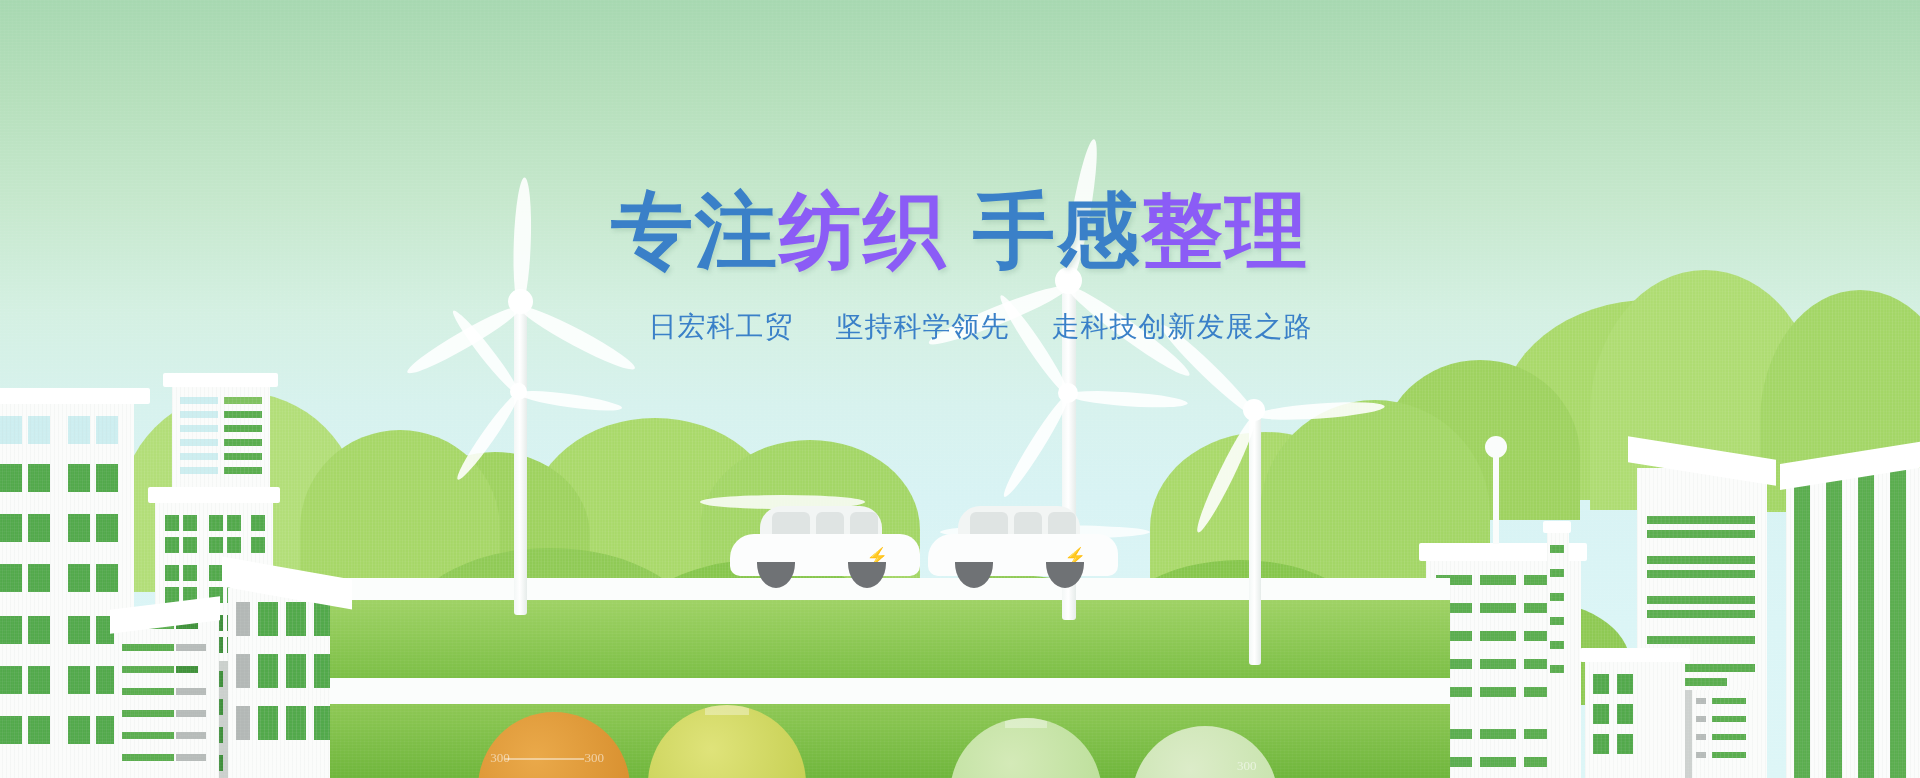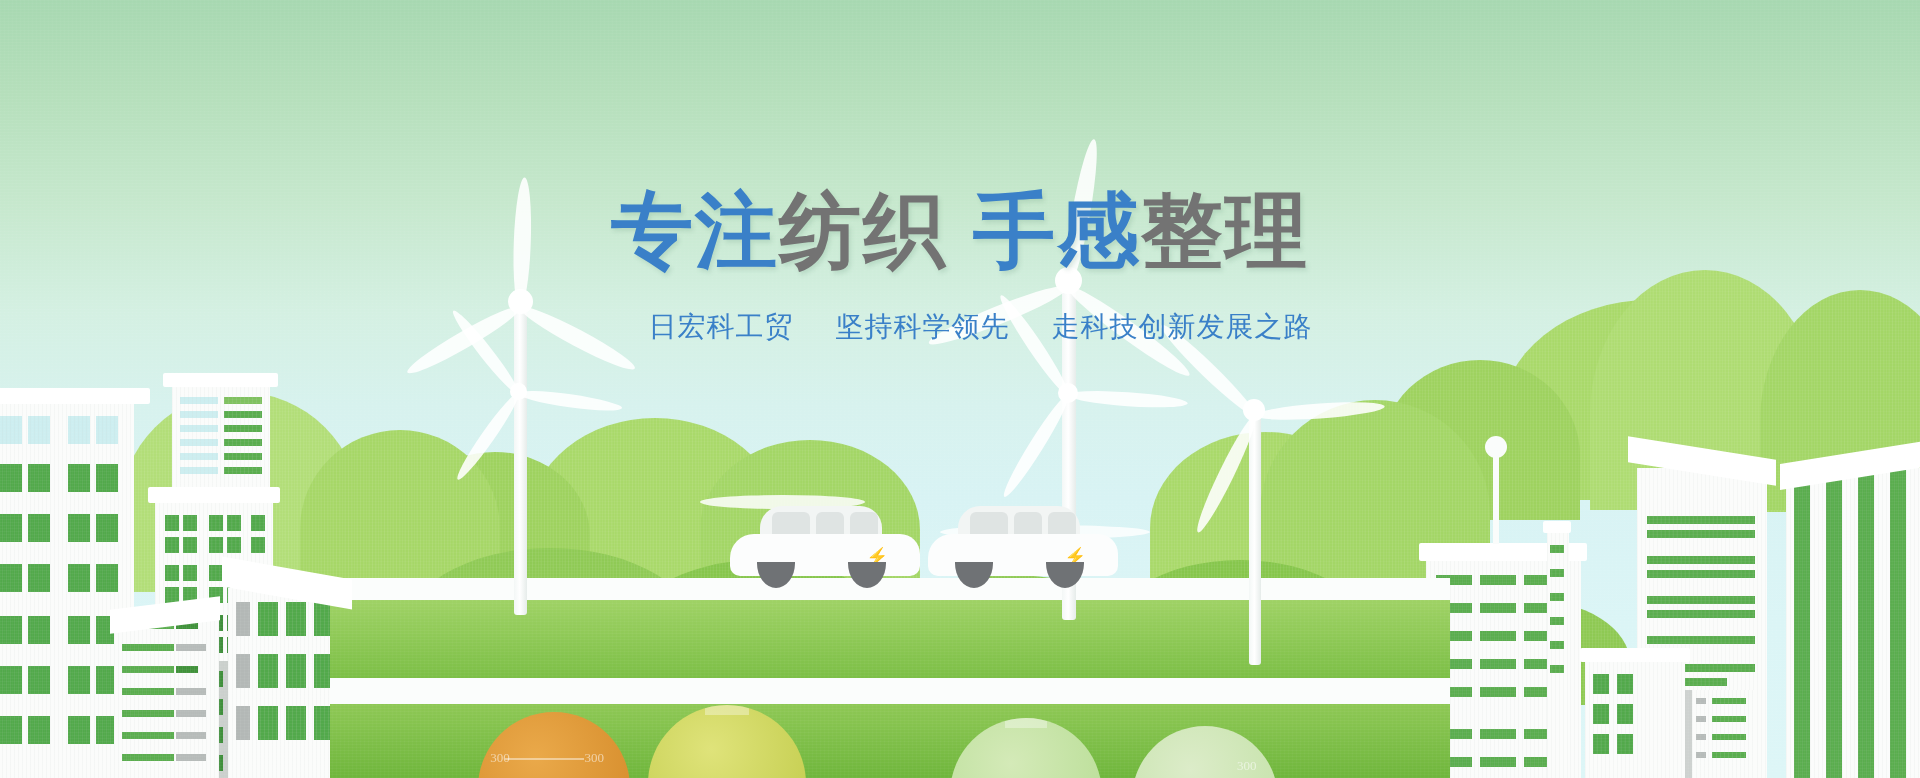--- a/index.html
+++ b/index.html
@@ -34,21 +34,21 @@
   
   .headline {
     position:absolute; left:0; right:0; top:188px;
     text-align:center; white-space:nowrap;
     font-size:82px; font-weight:bold; letter-spacing:2px;
     line-height:1.05;
     text-shadow:2px 3px 4px rgba(90,140,110,.18);
     z-index:40;
   }
   .headline .seg-blue  { color:#3a80c8; }
-  .headline .seg-green { color:#737373; }
+  .headline .seg-green { color:#8b5cf6; }
   .headline .gap { display:inline-block; width:26px; }
 
   .subtitle {
     position:absolute; left:0; right:0; top:308px;
     text-align:center; white-space:nowrap;
     font-size:28px; color:#3a80c8; letter-spacing:1px;
     z-index:40;
     padding-left:41px;
   }
   .subtitle .sgap { display:inline-block; width:42px; }

